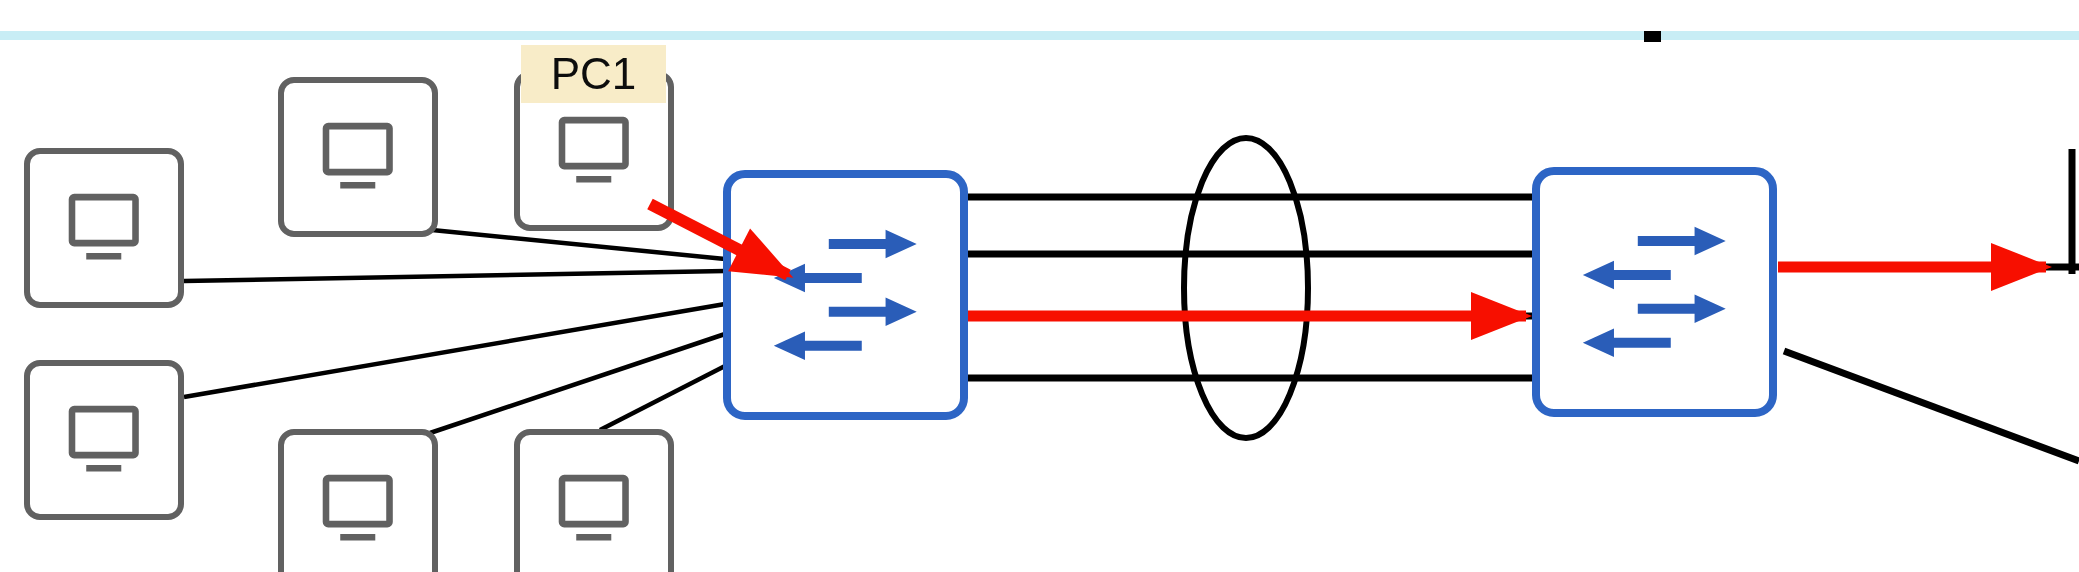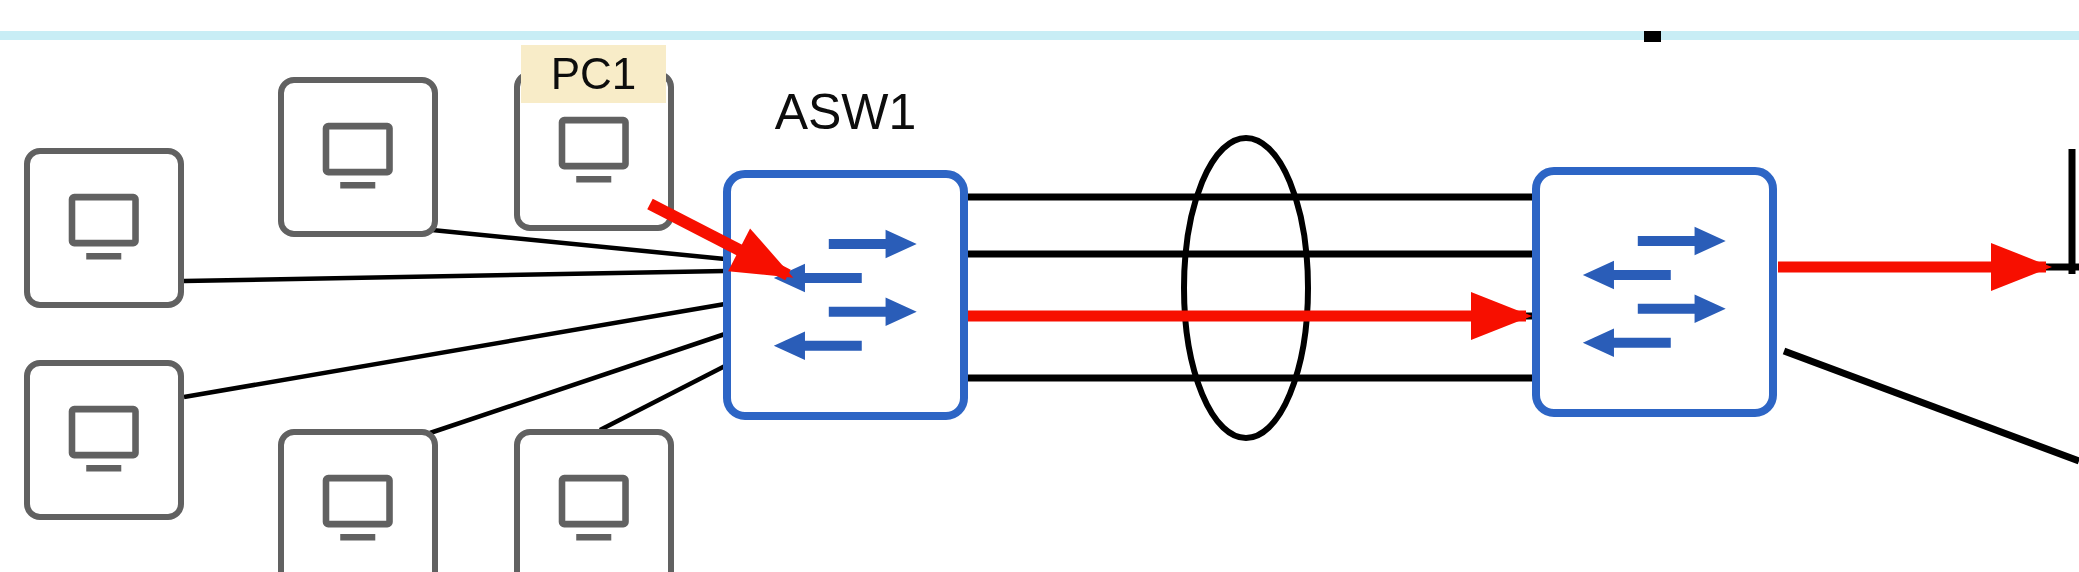--- a/index.html
+++ b/index.html
@@ -110,21 +110,20 @@
   </div>
   <div class="pc" style="left:514px;top:398px">
     <svg viewBox="0 0 100 100">
       <rect class="mon-rect" x="21" y="22" width="58" height="42" rx="2"></rect>
       <line class="mon-base" x1="34" y1="76" x2="66" y2="76"></line>
     </svg>
   </div>
 
   <div class="pc1-tag">PC1</div>
 
-  <div class="node-label" style="left:723px;top:52px;width:245px">ASW1</div>
   <div class="switch" style="left:723px;top:139px">
     <svg viewBox="0 0 160 150">
       <path class="arr" transform="translate(62,4)" d="M0,10 H62 V0 L96,15.5 L62,31 V21 H0 Z"></path>
       <path class="arr" transform="translate(2,41)" d="M96,10 H34 V0 L0,15.5 L34,31 V21 H96 Z"></path>
       <path class="arr" transform="translate(62,78)" d="M0,10 H62 V0 L96,15.5 L62,31 V21 H0 Z"></path>
       <path class="arr" transform="translate(2,115)" d="M96,10 H34 V0 L0,15.5 L34,31 V21 H96 Z"></path>
     </svg>
   </div>
 
   <div class="switch" style="left:1532px;top:136px">

